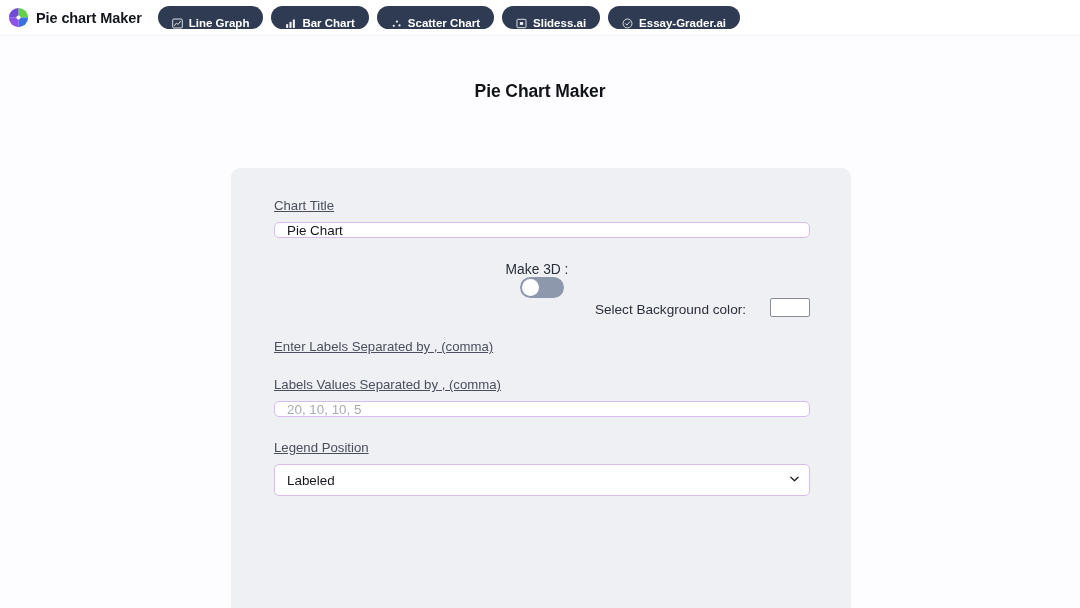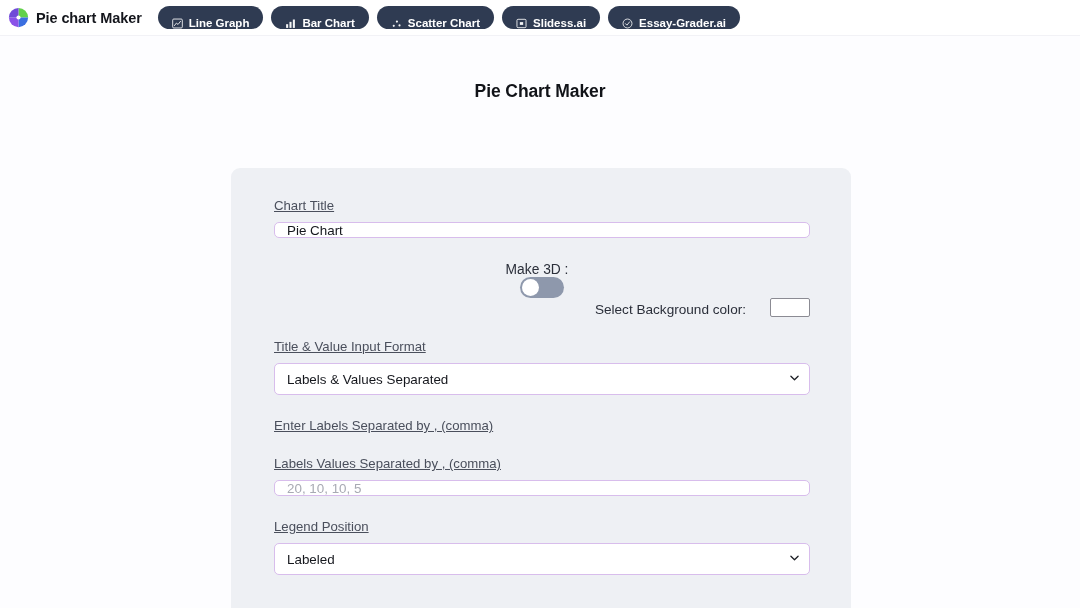--- a/index.html
+++ b/index.html
@@ -272,31 +272,20 @@
       <span class="lbl-3d">Make 3D :</span>
       <div class="toggle">
         <div class="knob"></div>
       </div>
       <div class="bgcolor-group">
         <span class="lbl-bg">Select Background color:</span>
         <button class="swatch" style="background: rgb(255, 255, 255);"></button>
       </div>
     </div>
 
-    <div class="blk">
-      <label class="field-label">Title &amp; Value Input Format</label>
-      <div class="selwrap">
-        <select class="selinput">
-          <option>Labels &amp; Values Separated</option>
-        </select>
-        <svg class="caret" viewBox="0 0 10 6">
-            <polyline points="1,1 5,5 9,1" fill="none" stroke="#1b1d23" stroke-width="1.4" stroke-linecap="round" stroke-linejoin="round"></polyline>
-          </svg>
-      </div>
-    </div>
 
     <div class="blk">
       <label class="field-label">Enter Labels Separated by , (comma)</label>
     </div>
 
     <div class="blk">
       <label class="field-label">Labels Values Separated by , (comma)</label>
       <input class="txtinput" type="text" placeholder="20, 10, 10, 5" style="">
     </div>
 

